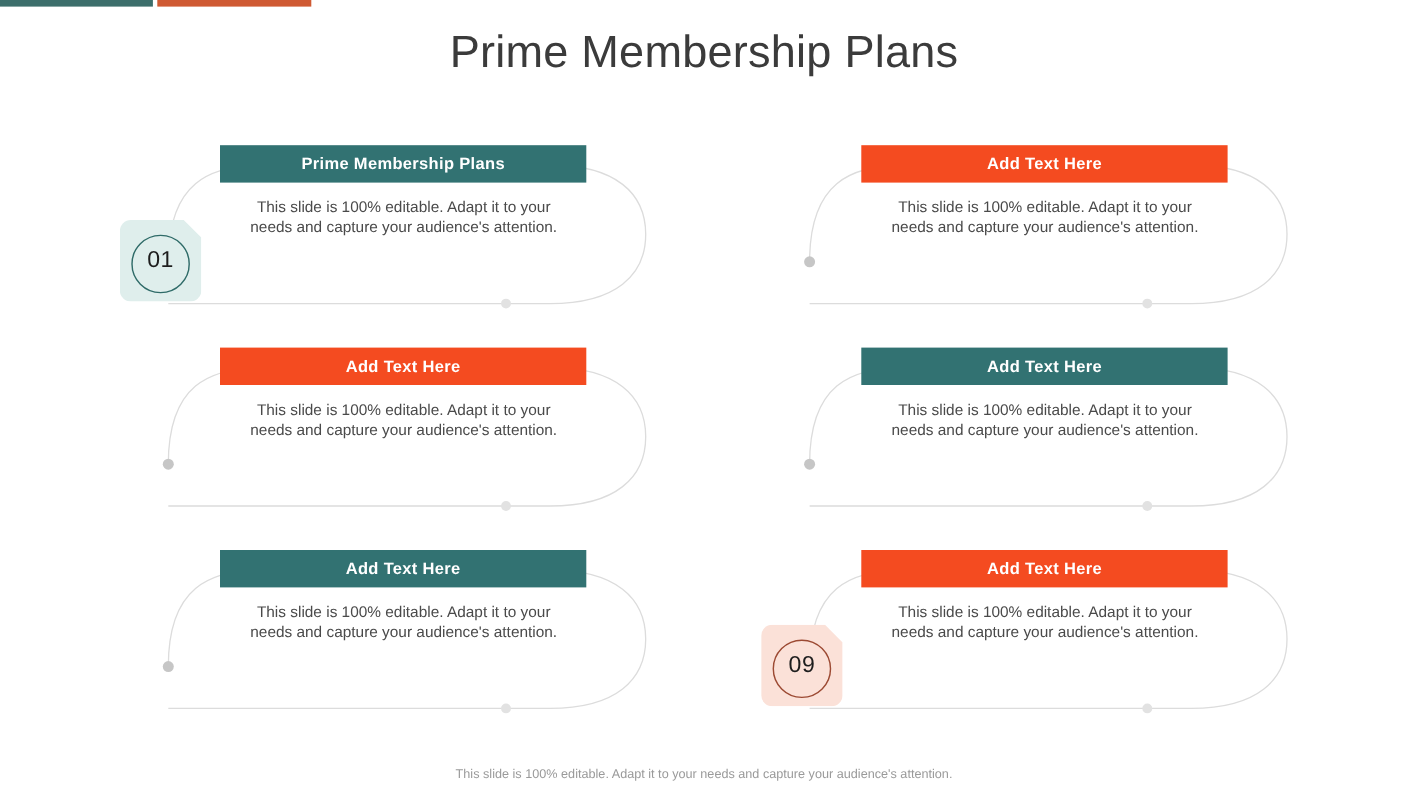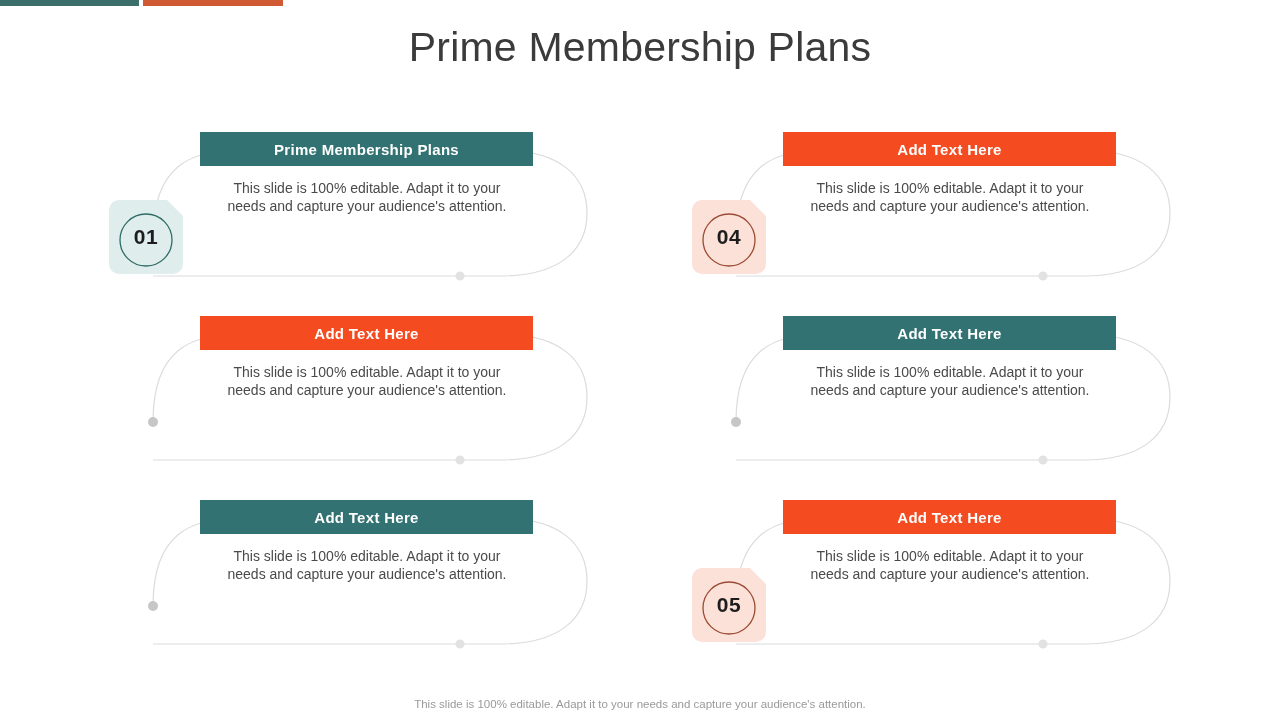--- a/index.html
+++ b/index.html
@@ -92,21 +92,21 @@
   .badge-num {
     position: absolute;
     top: 0;
     left: 0;
     width: 74px;
     height: 74px;
     display: flex;
     align-items: center;
     justify-content: center;
     font-size: 21px;
-    font-weight: bold;
+    font-weight: normal;
     color: #1d1d1d;
     letter-spacing: 0.5px;
   }
 
   
   .head-bar {
     position: absolute;
     left: 100px;
     top: 6px;
     width: 333px;
@@ -193,53 +193,46 @@
     <div class="head-bar head-teal">Add Text Here</div>
     <div class="body-text">This slide is 100% editable. Adapt it to your needs and capture your audience's attention.</div>
   </div>
 
   <div class="item item-col-right item-row-1">
     <svg class="connector" viewBox="0 0 500 186">
       <path d="M53 112 C 53 40, 90 24, 140 24 L 400 24 C 460 24, 487 50, 487 87 C 487 124, 460 150, 400 150 L 53 150" fill="none" stroke="#dcdcdc" stroke-width="1.2"></path>
       <circle cx="53" cy="112" r="5" fill="#c6c6c6"></circle>
       <circle cx="360" cy="150" r="4.5" fill="#e2e2e2"></circle>
     </svg>
+    <div class="head-bar head-orange">Add Text Here</div>
+    <div class="body-text">This slide is 100% editable. Adapt it to your needs and capture your audience's attention.</div>
+  </div>
+
+  <div class="item item-col-right item-row-2">
+    <svg class="connector" viewBox="0 0 500 186">
+      <path d="M53 112 C 53 40, 90 24, 140 24 L 400 24 C 460 24, 487 50, 487 87 C 487 124, 460 150, 400 150 L 53 150" fill="none" stroke="#dcdcdc" stroke-width="1.2"></path>
+      <circle cx="53" cy="112" r="5" fill="#c6c6c6"></circle>
+      <circle cx="360" cy="150" r="4.5" fill="#e2e2e2"></circle>
+    </svg>
+    <div class="head-bar head-teal">Add Text Here</div>
+    <div class="body-text">This slide is 100% editable. Adapt it to your needs and capture your audience's attention.</div>
+  </div>
+
+  <div class="item item-col-right item-row-3">
+    <svg class="connector" viewBox="0 0 500 186">
+      <path d="M53 112 C 53 40, 90 24, 140 24 L 400 24 C 460 24, 487 50, 487 87 C 487 124, 460 150, 400 150 L 53 150" fill="none" stroke="#dcdcdc" stroke-width="1.2"></path>
+      <circle cx="53" cy="112" r="5" fill="#c6c6c6"></circle>
+      <circle cx="360" cy="150" r="4.5" fill="#e2e2e2"></circle>
+    </svg>
     <div class="badge">
       <svg class="badge-shape" viewBox="0 0 74 74">
         <path d="M10 0 H58 L74 16 V64 A10 10 0 0 1 64 74 H10 A10 10 0 0 1 0 64 V10 A10 10 0 0 1 10 0 Z" fill="#fbe1d8"></path>
         <circle cx="37" cy="40" r="26" fill="none" stroke="#9c4a33" stroke-width="1.3"></circle>
       </svg>
-      <div class="badge-num">04</div>
+      <div class="badge-num">09</div>
     </div>
     <div class="head-bar head-orange">Add Text Here</div>
     <div class="body-text">This slide is 100% editable. Adapt it to your needs and capture your audience's attention.</div>
   </div>
 
-  <div class="item item-col-right item-row-2">
-    <svg class="connector" viewBox="0 0 500 186">
-      <path d="M53 112 C 53 40, 90 24, 140 24 L 400 24 C 460 24, 487 50, 487 87 C 487 124, 460 150, 400 150 L 53 150" fill="none" stroke="#dcdcdc" stroke-width="1.2"></path>
-      <circle cx="53" cy="112" r="5" fill="#c6c6c6"></circle>
-      <circle cx="360" cy="150" r="4.5" fill="#e2e2e2"></circle>
-    </svg>
-    <div class="head-bar head-teal">Add Text Here</div>
-    <div class="body-text">This slide is 100% editable. Adapt it to your needs and capture your audience's attention.</div>
-  </div>
-
-  <div class="item item-col-right item-row-3">
-    <svg class="connector" viewBox="0 0 500 186">
-      <path d="M53 112 C 53 40, 90 24, 140 24 L 400 24 C 460 24, 487 50, 487 87 C 487 124, 460 150, 400 150 L 53 150" fill="none" stroke="#dcdcdc" stroke-width="1.2"></path>
-      <circle cx="53" cy="112" r="5" fill="#c6c6c6"></circle>
-      <circle cx="360" cy="150" r="4.5" fill="#e2e2e2"></circle>
-    </svg>
-    <div class="badge">
-      <svg class="badge-shape" viewBox="0 0 74 74">
-        <path d="M10 0 H58 L74 16 V64 A10 10 0 0 1 64 74 H10 A10 10 0 0 1 0 64 V10 A10 10 0 0 1 10 0 Z" fill="#fbe1d8"></path>
-        <circle cx="37" cy="40" r="26" fill="none" stroke="#9c4a33" stroke-width="1.3"></circle>
-      </svg>
-      <div class="badge-num">05</div>
-    </div>
-    <div class="head-bar head-orange">Add Text Here</div>
-    <div class="body-text">This slide is 100% editable. Adapt it to your needs and capture your audience's attention.</div>
-  </div>
-
 </div>
 
 <div id="footer-note">This slide is 100% editable. Adapt it to your needs and capture your audience's attention.</div>
 
 </body></html>

